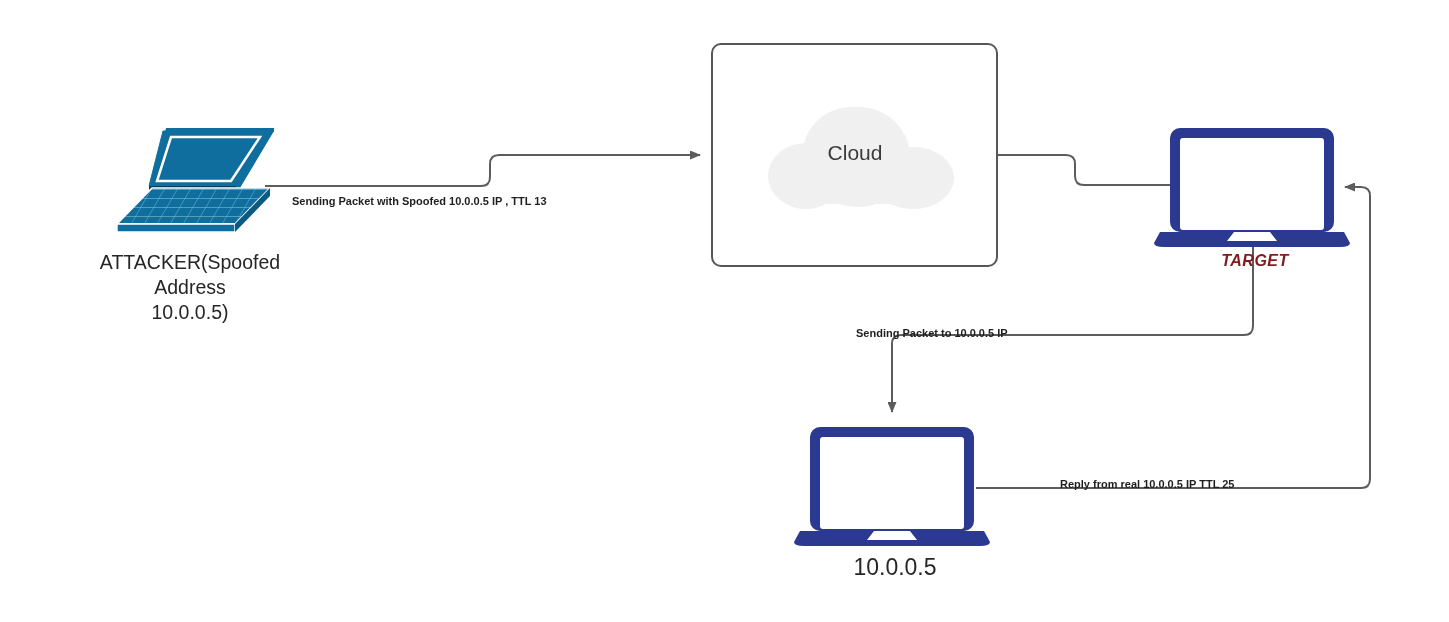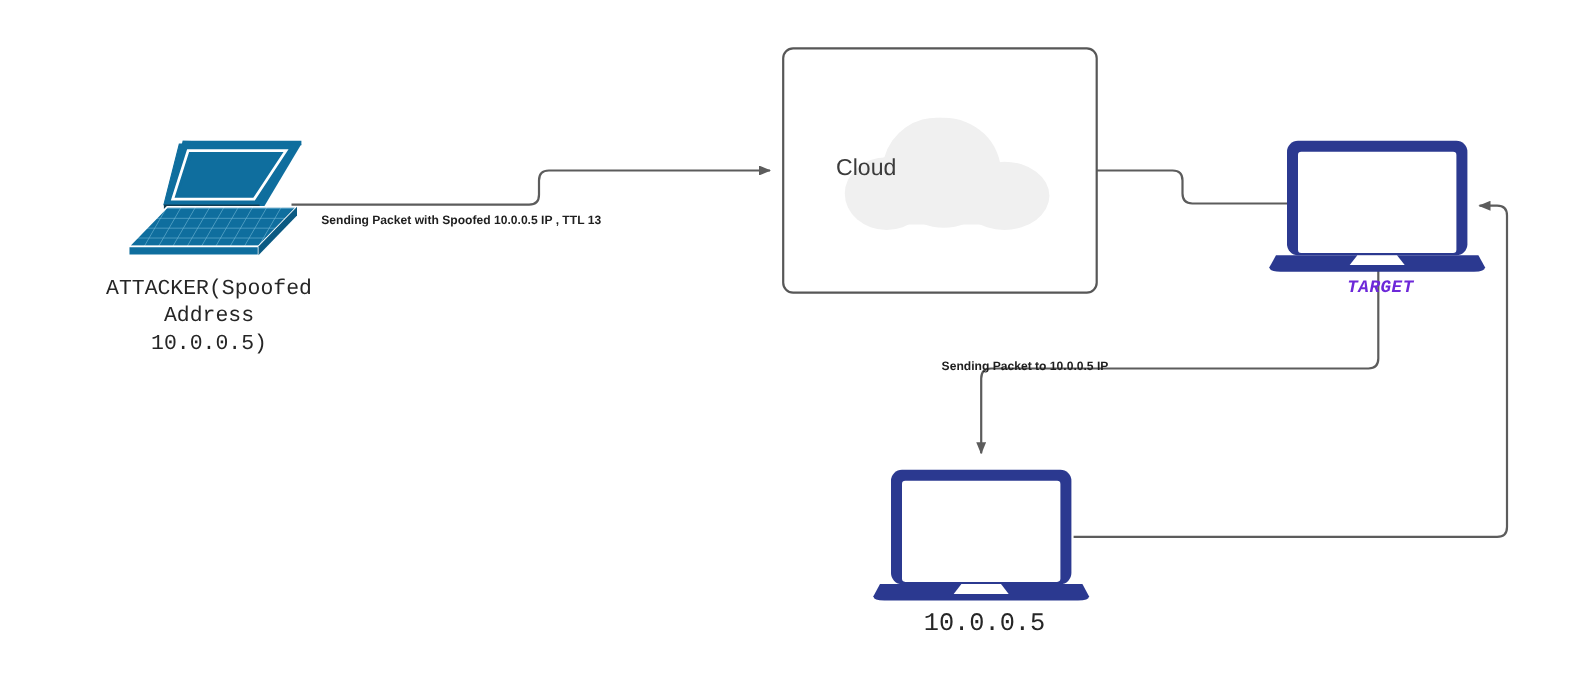--- a/index.html
+++ b/index.html
@@ -19,21 +19,21 @@
   }
   #diagram-svg {
     position: absolute;
     left: 0;
     top: 0;
     width: 1449px;
     height: 622px;
   }
   .node-label {
     position: absolute;
-    font-family: Liberation Mono, monospace;
+    font-family: Liberation Sans, sans-serif;
     color: #1a1a1a;
     white-space: pre;
     text-align: center;
   }
   .edge-label {
     position: absolute;
     font-family: "Liberation Sans", sans-serif;
     font-weight: bold;
     color: #1f1f1f;
     white-space: nowrap;
@@ -48,34 +48,35 @@
     color: #262626;
   }
   #target-label {
     left: 1155px;
     top: 252px;
     width: 200px;
     font-size: 16px;
     font-weight: bold;
     font-style: italic;
     letter-spacing: 0.5px;
-    color: #6d28d9;
+    color: #7f1d1d;
   }
   #victim-label {
     left: 795px;
     top: 554px;
     width: 200px;
     font-size: 23px;
     color: #262626;
   }
   #cloud-text {
     position: absolute;
     left: 760px;
     top: 141px;
     width: 190px;
+    text-align: center;
     font-size: 21px;
     color: #3b3b3b;
     font-family: "Liberation Sans", sans-serif;
   }
   #label-spoofed { left: 292px; top: 195px; }
   #label-to-victim { left: 856px; top: 327px; }
   #label-reply { left: 1060px; top: 478px; }
 </style>
 </head>
 <body>
@@ -181,14 +182,15 @@
 10.0.0.5)</div>
 
   <div class="node-label" id="target-label">TARGET</div>
 
   <div class="node-label" id="victim-label">10.0.0.5</div>
 
   <div class="edge-label" id="label-spoofed">Sending Packet with Spoofed 10.0.0.5 IP , TTL 13</div>
 
   <div class="edge-label" id="label-to-victim">Sending Packet to 10.0.0.5 IP</div>
 
+  <div class="edge-label" id="label-reply">Reply from real 10.0.0.5 IP TTL 25</div>
 
 </div>
 
 </body></html>

